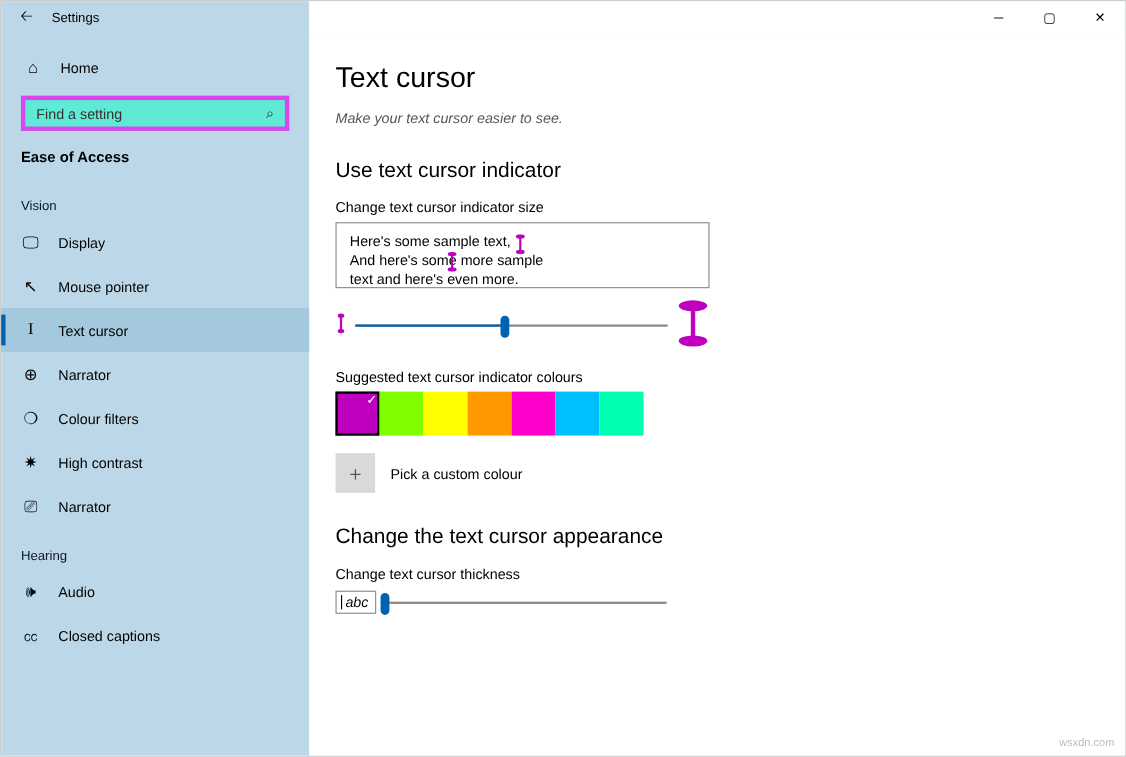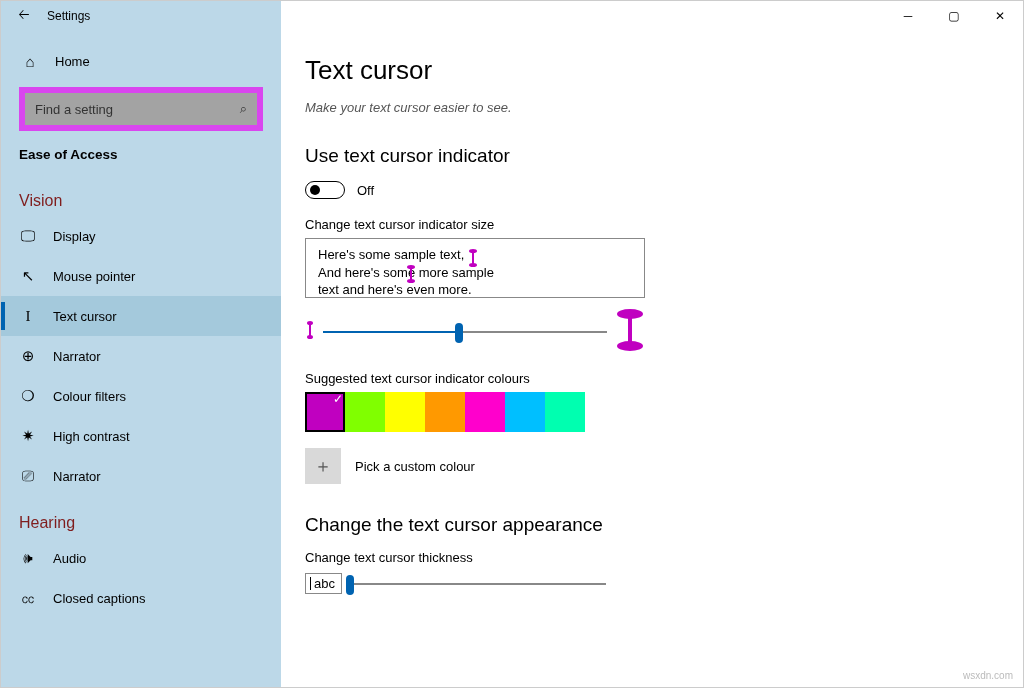--- a/index.html
+++ b/index.html
@@ -6,23 +6,23 @@
   body { margin:0; padding:0; background:#fff; color:#000; font-size:13px; width:1024px; height:688px; overflow:hidden; border:1px solid #ccc; position:relative;}
   
   .titlebar { position:absolute; top:0; left:0; right:0; height:30px; display:flex; align-items:center; }
   .titlebar .back { width:46px; text-align:center; font-size:14px;}
   .titlebar .title { font-size:12px; }
   .titlebar .wincontrols { margin-left:auto; display:flex;}
   .titlebar .wincontrols div { width:46px; height:30px; display:flex; align-items:center; justify-content:center; font-size:12px;}
   
   .sidebar { position:absolute; top:30px; left:0; width:280px; bottom:0; background:#bcd8e8; padding-top:10px; }
   .home { display:flex; align-items:center; height:40px; padding-left:20px; font-size:13px; gap:16px;}
-  .searchbox { margin:6px 18px 12px 18px; height:32px; border:6px solid #d946ef; background:#a3a3a3; display:flex; align-items:center; padding:16px 10px; justify-content:space-between; font-size:13px; color:#333;}
+  .searchbox { margin:6px 18px 12px 18px; height:32px; border:4px solid #d946ef; background:#5eead4; display:flex; align-items:center; padding:4px 10px; justify-content:space-between; font-size:13px; color:#333;}
   .section-head { padding:4px 18px 12px 18px; font-weight:600; font-size:13.5px;}
-  .group-label { padding:18px 18px 6px 18px; color:#7f1d1d; font-size:16px;}
+  .group-label { padding:18px 18px 6px 18px; color:#0f172a; font-size:12px;}
   .nav-item { display:flex; align-items:center; height:40px; padding-left:18px; gap:16px; font-size:13px; position:relative;}
   .nav-item.selected { background:#a4c9dc;}
   .nav-item.selected::before { content:""; position:absolute; left:0; top:6px; bottom:6px; width:4px; background:#0063b1;}
   .icon { width:18px; display:inline-flex; justify-content:center; font-size:15px;}
   
   .main { position:absolute; top:30px; left:280px; right:0; bottom:0; padding:20px 40px 0 24px; overflow:hidden;}
   h1 { font-weight:400; font-size:26px; margin:4px 0 14px 0;}
   .desc { color:#555; font-size:13px; margin-bottom:30px;font-style:italic;}
   h2 { font-weight:400; font-size:19px; margin:0 0 14px 0;}
   .label { font-size:13px; margin:6px 0;}
@@ -36,21 +36,21 @@
   .size-slider .small-ind, .size-slider .big-ind { flex:0 0 auto;}
   .size-slider .track { flex:1 1 auto; height:2px; background:#888; position:relative; margin:0 4px;}
   .size-slider .track .fill { position:absolute; left:0; width:48%; top:0; bottom:0; background:#0063b1;}
   .size-slider .thumb { position:absolute; left:48%; top:-8px; width:8px; height:20px; background:#0063b1; border-radius:4px; transform:translateX(-50%);}
   .swatches { display:flex; margin:6px 0 16px 0;}
   .swatch { width:40px; height:40px; position:relative;}
   .swatch.sel::after { content:"✓"; position:absolute; top:0; right:2px; color:#fff; font-size:12px;}
   .swatch.sel { outline:2px solid #000; outline-offset:-2px;}
   .custom-row { display:flex; align-items:center; gap:14px; margin-bottom:30px;}
   .plus-btn { width:36px; height:36px; background:#d9d9d9; display:flex; align-items:center; justify-content:center; font-size:18px; color:#555;}
-  .thickness-row { display:flex; align-items:center; margin-top:8px;}
+  .thickness-row { display:flex; align-items:center; margin-top:8px;font-style:italic;}
   .abc-box { border:1px solid #888; padding:2px 6px; font-size:13px; position:relative;}
   .abc-box .caret { position:absolute; left:4px; top:3px; bottom:3px; width:1px; background:#000;}
   .thin-slider { flex:1; max-width:260px; height:2px; background:#888; position:relative; margin-left:4px;}
   .thin-slider .thumb2 { position:absolute; left:0%; top:-8px; width:8px; height:20px; background:#0063b1; border-radius:4px;}
   
   .right-panel { position:absolute; top:60px; right:30px; width:190px; font-size:13px;}
   .right-panel .rhdr { margin-bottom:8px;}
   .link { color:#0063b1; cursor:pointer;}
   .help-row { display:flex; align-items:center; gap:12px; margin:14px 0; font-size:13px;}
   .watermark { position:absolute; bottom:6px; right:10px; font-size:10px; color:#bbb;}
@@ -121,26 +121,20 @@
     <span class="icon">㏄</span>
     <span>Closed captions</span>
   </div>
 </div>
 
 <div class="main">
   <h1>Text cursor</h1>
   <div class="desc">Make your text cursor easier to see.</div>
 
   <h2>Use text cursor indicator</h2>
-  <div class="toggle-row">
-    <div class="toggle">
-        <div class="knob"></div>
-      </div>
-    <span>Off</span>
-  </div>
 
   <div class="label">Change text cursor indicator size</div>
   <div class="preview-box">
     <span>Here's some sample text,</span>
     <span class="cursor-ind" style="position:relative;top:2px;">
       <svg width="10" height="18">
           <ellipse cx="5" cy="2" rx="4" ry="2" fill="#c000c0"></ellipse>
           <rect x="4" y="2" width="2" height="14" fill="#c000c0"></rect>
           <ellipse cx="5" cy="16" rx="4" ry="2" fill="#c000c0"></ellipse>
         </svg>

